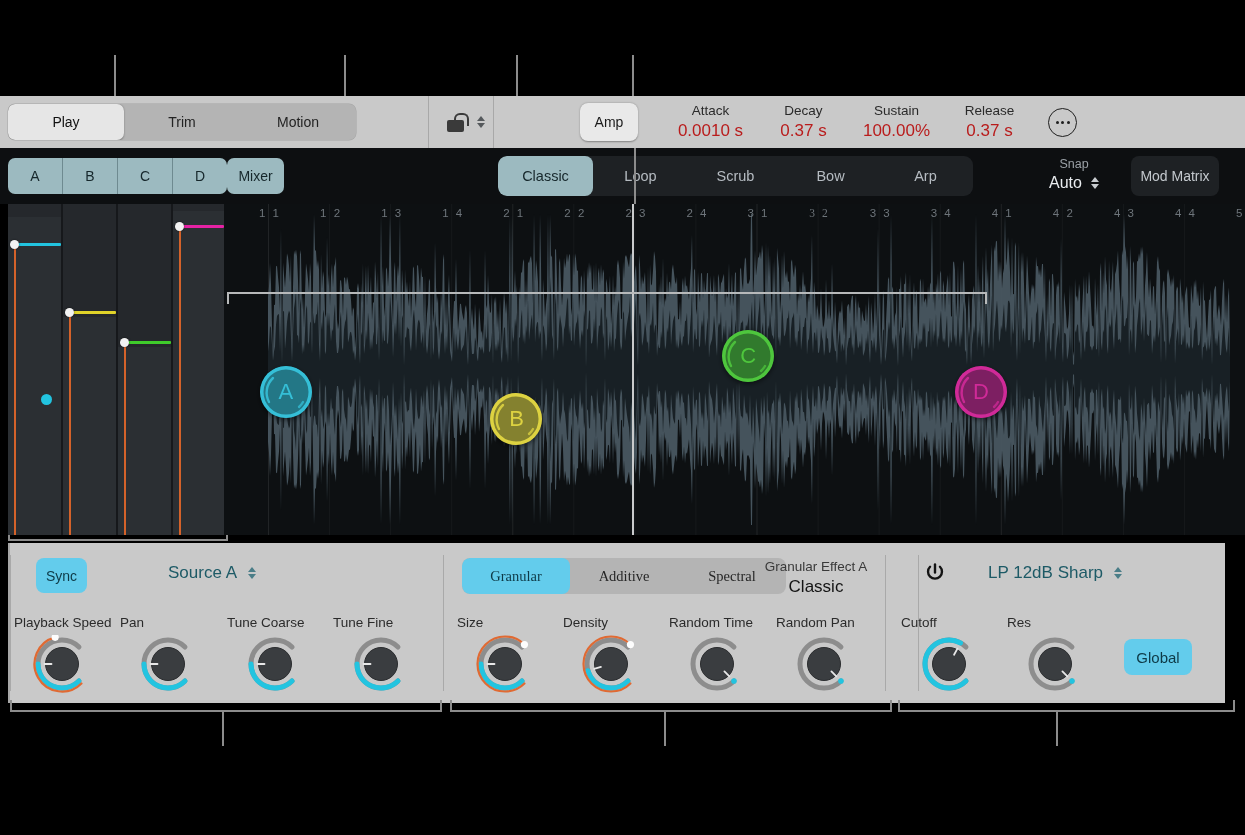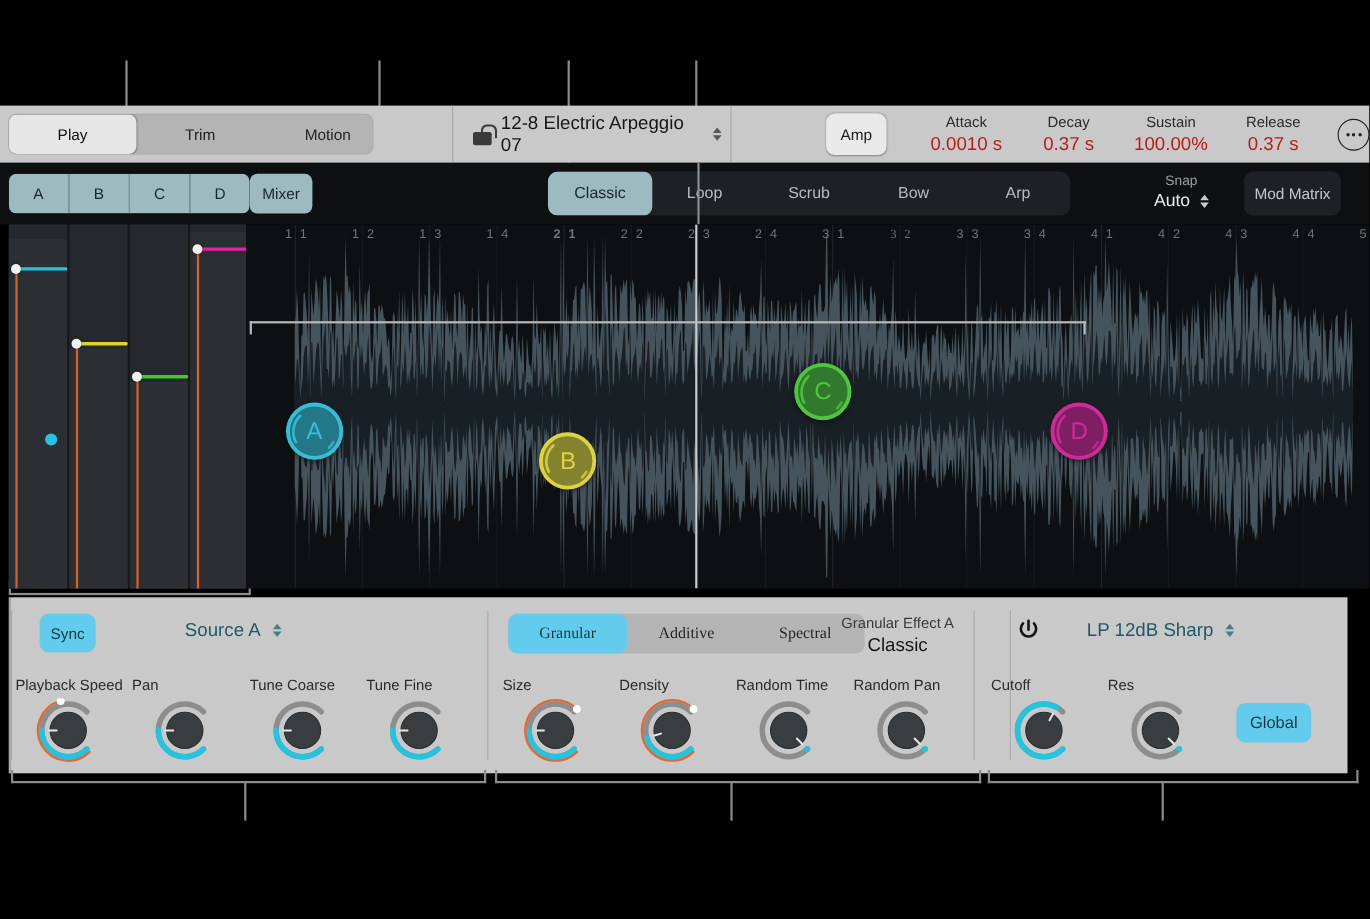--- a/index.html
+++ b/index.html
@@ -164,21 +164,20 @@
       <div class="seg">Motion</div>
     </div>
 
     <div class="tb-div" style="margin-left:72px;"></div>
 
     <div class="namefield">
       <span class="lock-icon">
         <span class="lock-body"></span>
           <span class="lock-shackle"></span>
       </span>
-      <span class="patch-name">12-8 Electric Arpeggio 07</span>
       <span class="stepper">
         <i class="up"></i>
           <i class="dn"></i>
       </span>
     </div>
 
     <div class="tb-div" style="margin-left:8px;"></div>
 
     <div class="amp-btn">Amp</div>
 
@@ -299,21 +298,21 @@
     </svg>
     <div class="playhead" style="left:408px;"></div>
   </div>
 
   <div class="ruler">
     <div id="ruler-ticks">
         <div class="tick" style="left: 46px;">1 1</div>
         <div class="tick" style="left: 107.062px;">1 2</div>
         <div class="tick" style="left: 168.125px;">1 3</div>
         <div class="tick" style="left: 229.188px; text-align: right;">1 4</div>
-        <div class="tick" style="left: 290.25px; font-weight: bold;">2 1</div>
+        <div class="tick" style="left: 290.25px;">2 1</div>
         <div class="tick" style="left: 351.312px;">2 2</div>
         <div class="tick" style="left: 412.375px;">2 3</div>
         <div class="tick" style="left: 473.438px;">2 4</div>
         <div class="tick" style="left: 534.5px;">3 1</div>
         <div class="tick" style="left: 595.562px; font-family: Liberation Serif, serif;">3 2</div>
         <div class="tick" style="left: 656.625px;">3 3</div>
         <div class="tick" style="left: 717.688px;">3 4</div>
         <div class="tick" style="left: 778.75px;">4 1</div>
         <div class="tick" style="left: 839.812px;">4 2</div>
         <div class="tick" style="left: 900.875px;">4 3</div>

